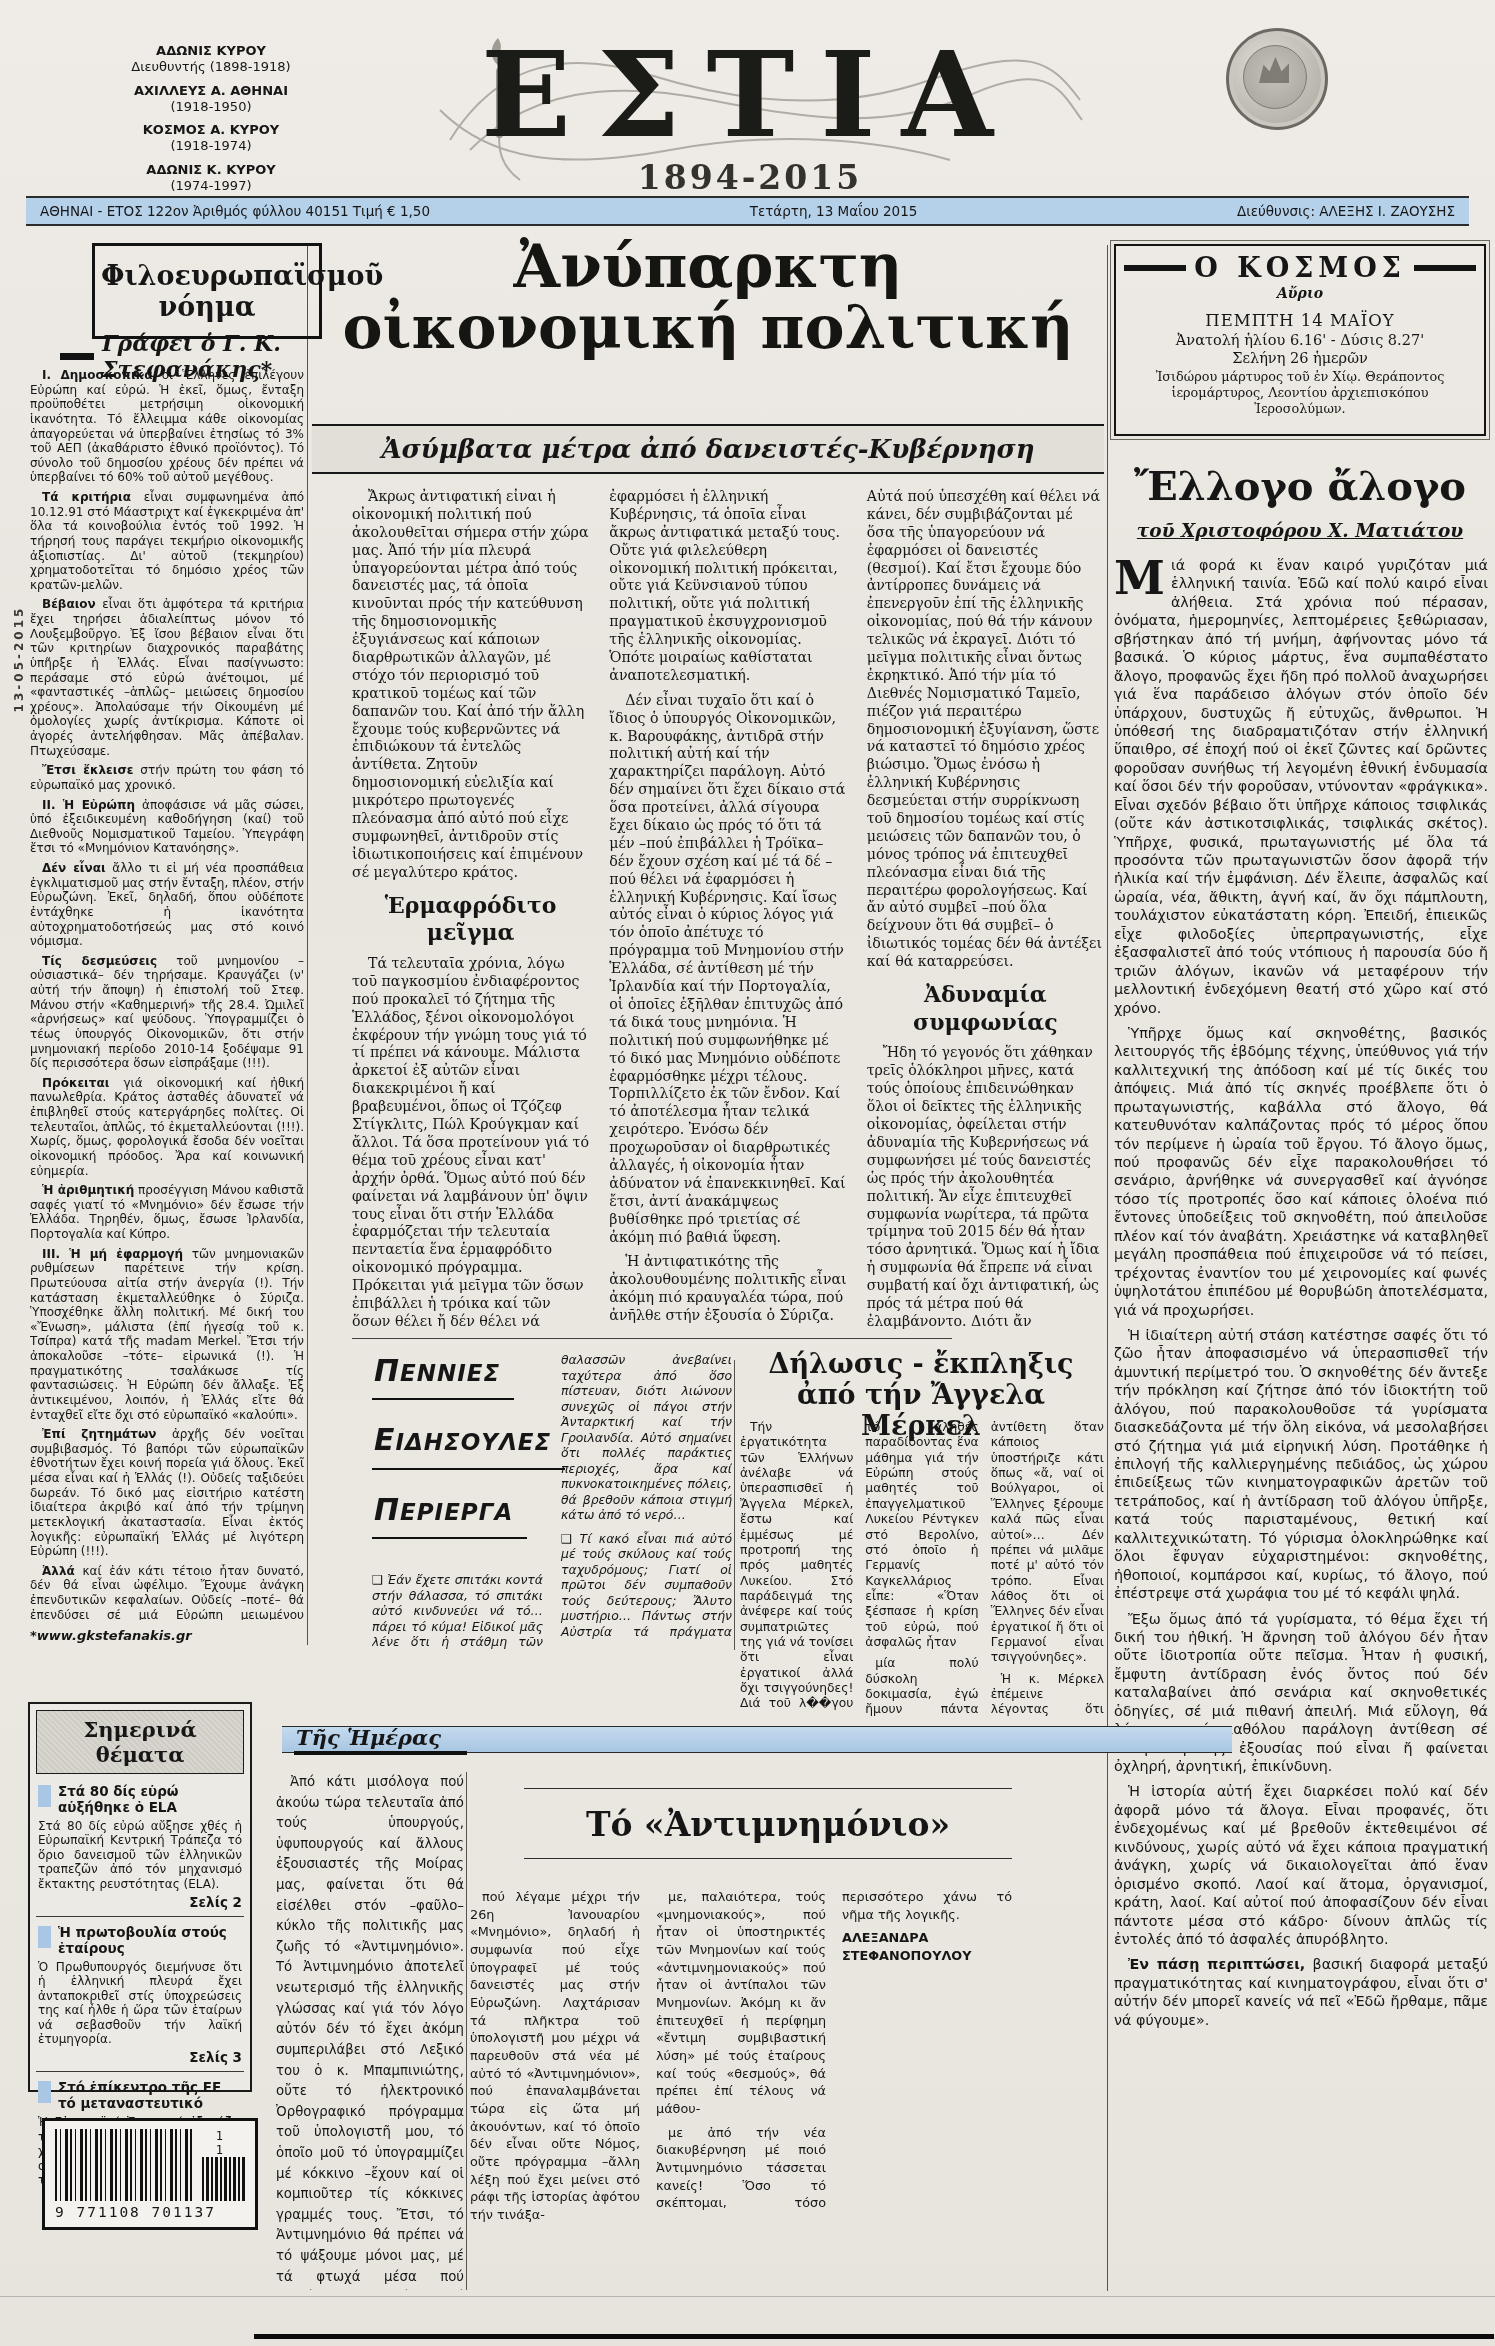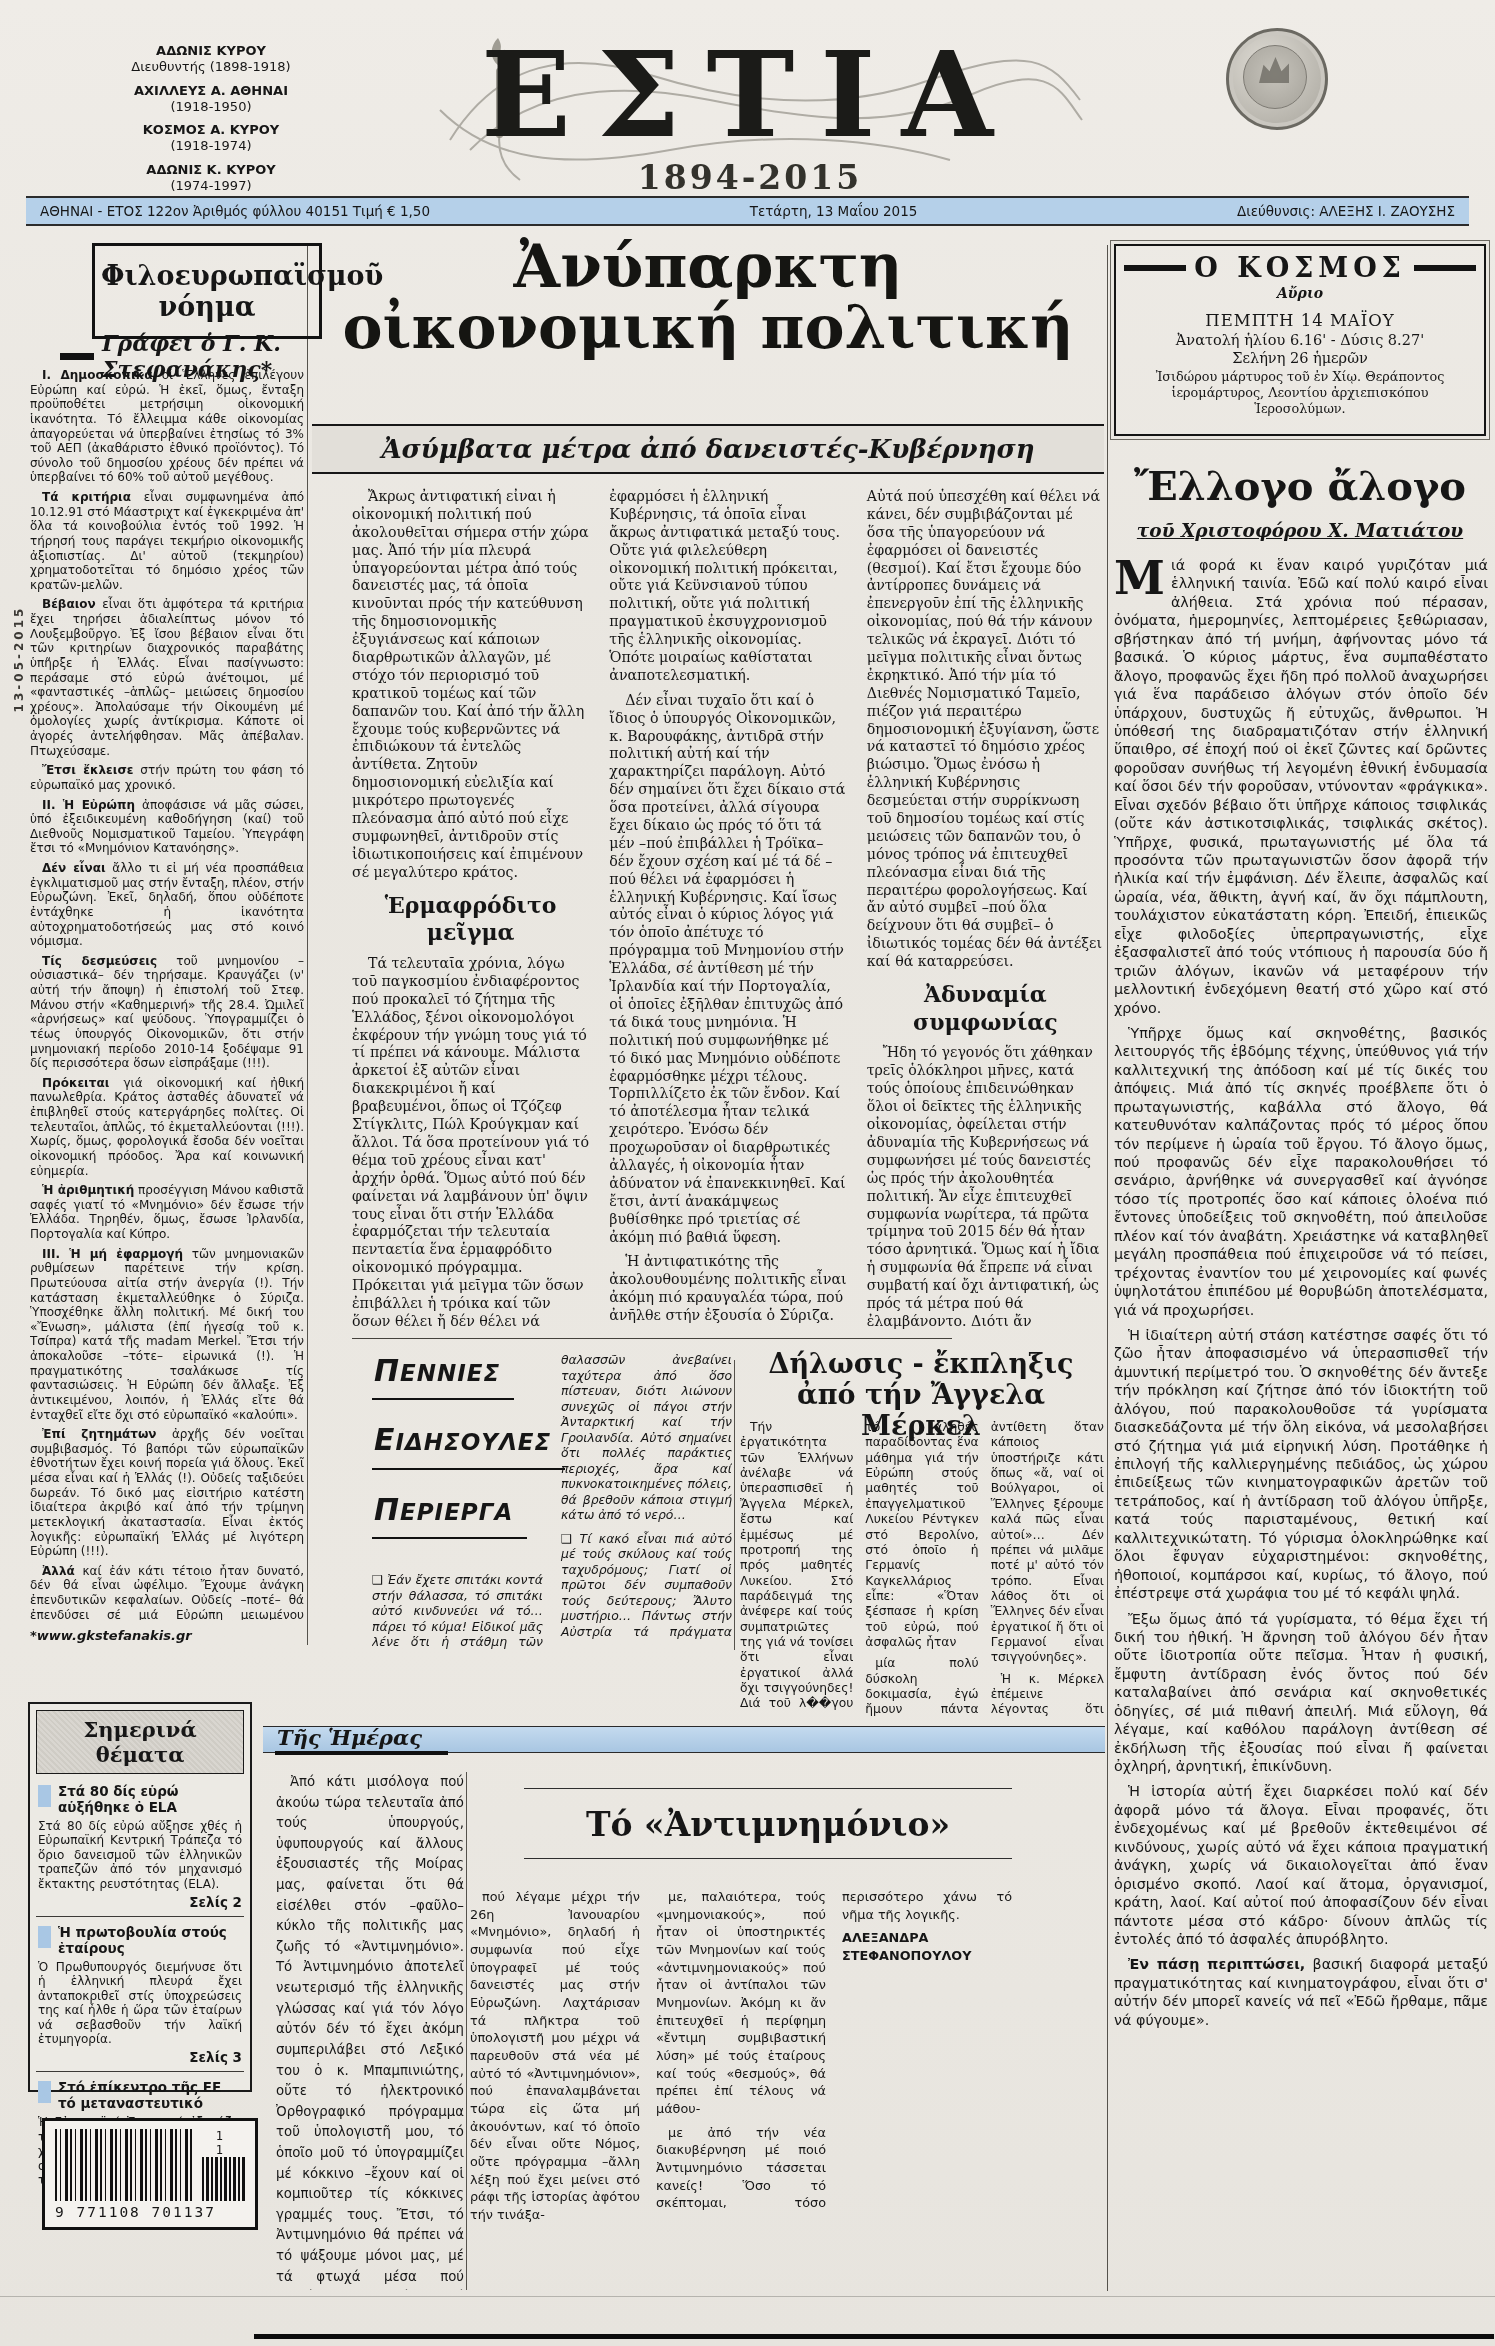--- a/index.html
+++ b/index.html
@@ -111,21 +111,21 @@
     font-weight:bold;font-size:40px;}
   .horse-byline{left:1114px;top:520px;width:372px;text-align:center;font-family:"DejaVu Serif",serif;
     font-weight:bold;font-style:italic;font-size:18.5px;text-decoration:underline;}
   .horse-body{left:1114px;top:556px;width:374px;height:1736px;font-size:14.3px;line-height:1.29;}
   .horse-body p{margin:0 0 7px 0;text-indent:14px;text-align:justify;}
   .horse-body p.first{text-indent:0;}
   .dropcap{float:left;font-family:"DejaVu Serif",serif;font-weight:bold;font-size:46px;line-height:.82;
     padding:4px 6px 0 0;}
 
   
-  .imera-band{left:263px;top:1726px;width:842px;height:27px;
+  .imera-band{left:282px;top:1726px;width:950px;height:27px;
     background:linear-gradient(180deg,#c4daee,#a8c6e2);border-top:1px solid #2a2a2a;border-bottom:1px solid #2a2a2a;
     display:flex;align-items:center;padding:0 12px;box-sizing:border-box;}
   .imera-label{font-family:"DejaVu Serif",serif;font-weight:bold;font-style:italic;font-size:21px;
     border-bottom:4px solid #101010;padding:0 26px 1px 2px;}
   .imera-left{left:276px;top:1772px;width:188px;height:518px;font-size:13.3px;line-height:1.55;}
   .imera-left p{margin:0;text-indent:14px;text-align:justify;}
   .anti-headline{left:524px;top:1788px;width:488px;border-top:1px solid #2e2e2e;border-bottom:1px solid #2e2e2e;
     padding:16px 0 14px 0;text-align:center;font-family:"DejaVu Serif",serif;font-weight:bold;font-size:33px;}
   .anti-body{left:470px;top:1888px;width:542px;height:352px;column-count:3;column-gap:16px;column-fill:auto;
     font-size:12.8px;line-height:1.38;}

